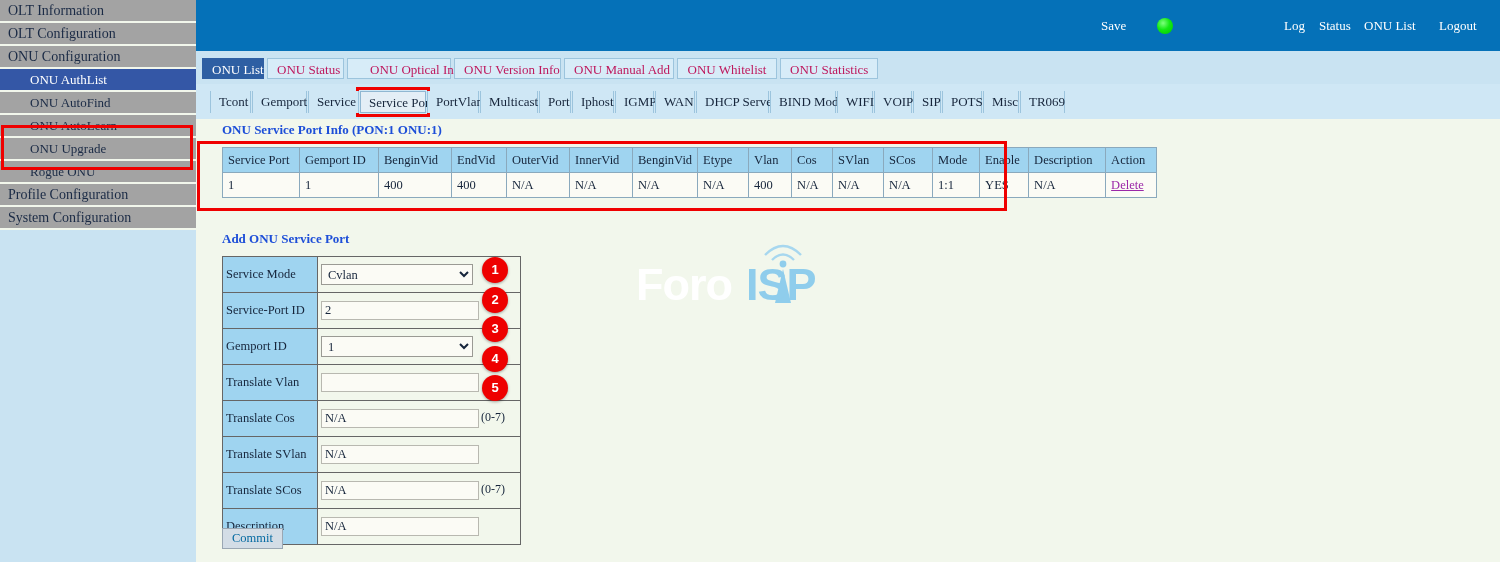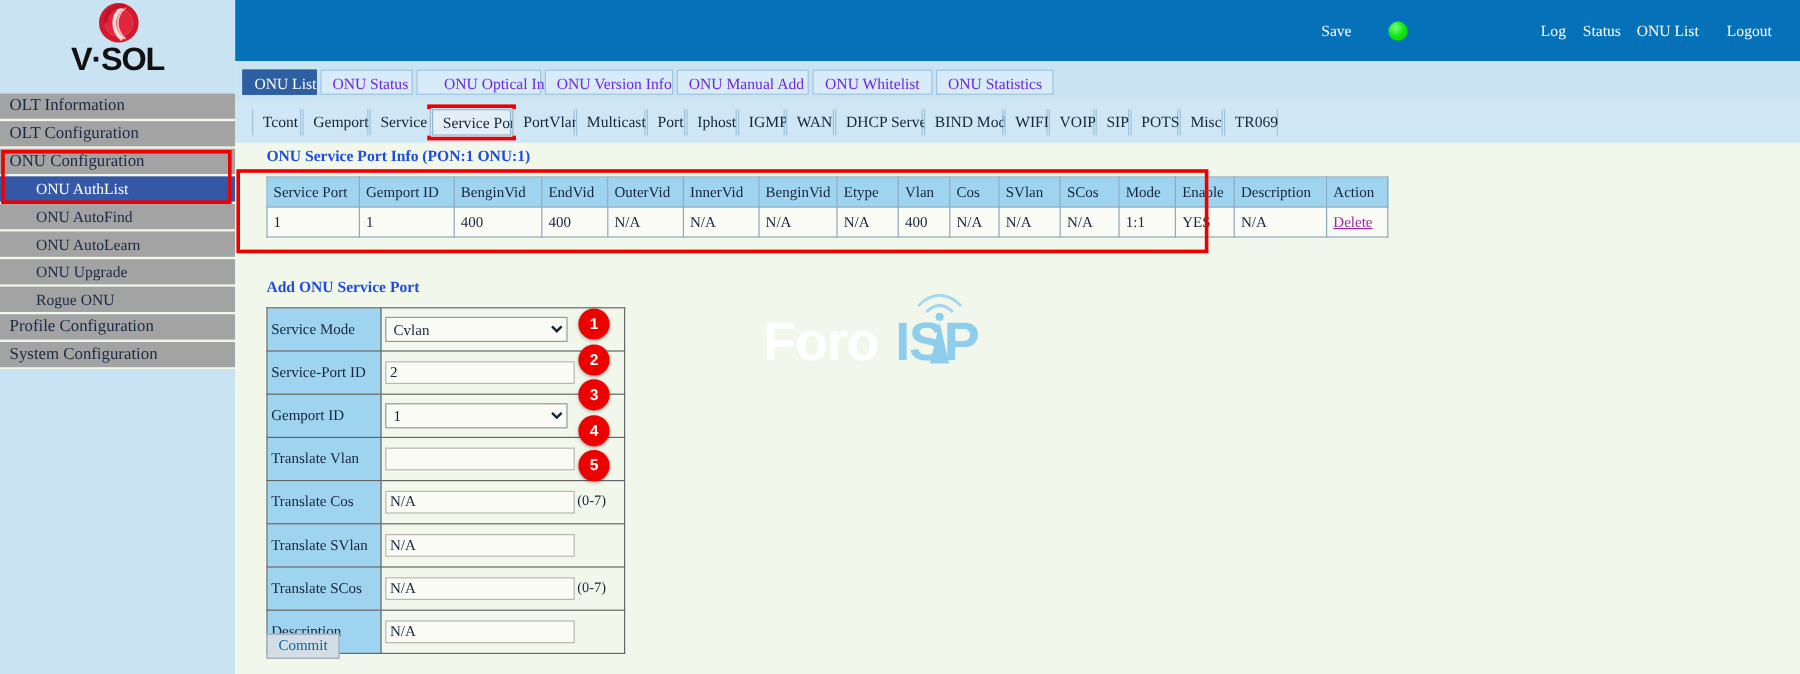--- a/index.html
+++ b/index.html
@@ -88,21 +88,21 @@
   #tabrow2{
     position:absolute;left:196px;top:84px;width:1304px;height:35px;
     background:#cfe7f5;
   }
   .tab1{
     position:absolute;top:7px;height:21px;line-height:21px;
     background:#d7ecf8;
     border:1px solid #9cc4dd;
     padding:0 9px;
     font-family:"Liberation Serif", serif;
-    font-size:13px;color:#6d28d9;
+    font-size:13px;color:#be185d;
     white-space:nowrap;cursor:pointer;
     box-sizing:border-box;
   }
   .tab1.active{
     background:#2e5fa3;border-color:#2e5fa3;color:#ffffff;
   }
   .tab2{
     position:absolute;top:7px;height:22px;line-height:22px;
     background:#cfe7f5;
     border-left:1px solid #9cc4dd;
@@ -266,32 +266,20 @@
     letter-spacing:-1px;
   }
   #wm-ant{
     position:absolute;left:117px;top:4px;
   }
 </style>
 </head>
 <body>
 
 <div id="sidebar">
-  <div id="logo-area">
-    <div id="logo-mark">
-      <svg width="34" height="34" viewBox="0 0 34 34">
-        <circle cx="17" cy="17" r="14" fill="none" stroke="#d3192b" stroke-width="5"></circle>
-        <circle cx="17" cy="17" r="11.5" fill="#e2253a"></circle>
-        <path d="M20 4 C11 11, 11 23, 20 31" fill="none" stroke="#ffffff" stroke-width="3.2" opacity=".85"></path>
-        <path d="M22.5 4.5 C14 11.5, 14 22.5, 22.5 30.5" fill="none" stroke="#f3b9c2" stroke-width="1.6"></path>
-        <path d="M6 17 C6 7, 14 2, 22 3.5" fill="none" stroke="#c2122a" stroke-width="3.5"></path>
-      </svg>
-    </div>
-    <div id="logo-text">V·SOL</div>
-  </div>
   <div id="side-list">
       <div class="side-item">OLT Information</div>
       <div class="side-item">OLT Configuration</div>
       <div class="side-item">ONU Configuration</div>
       <div class="side-item sub active">ONU AuthList</div>
       <div class="side-item sub">ONU AutoFind</div>
       <div class="side-item sub">ONU AutoLearn</div>
       <div class="side-item sub">ONU Upgrade</div>
       <div class="side-item sub">Rogue ONU</div>
       <div class="side-item">Profile Configuration</div>

